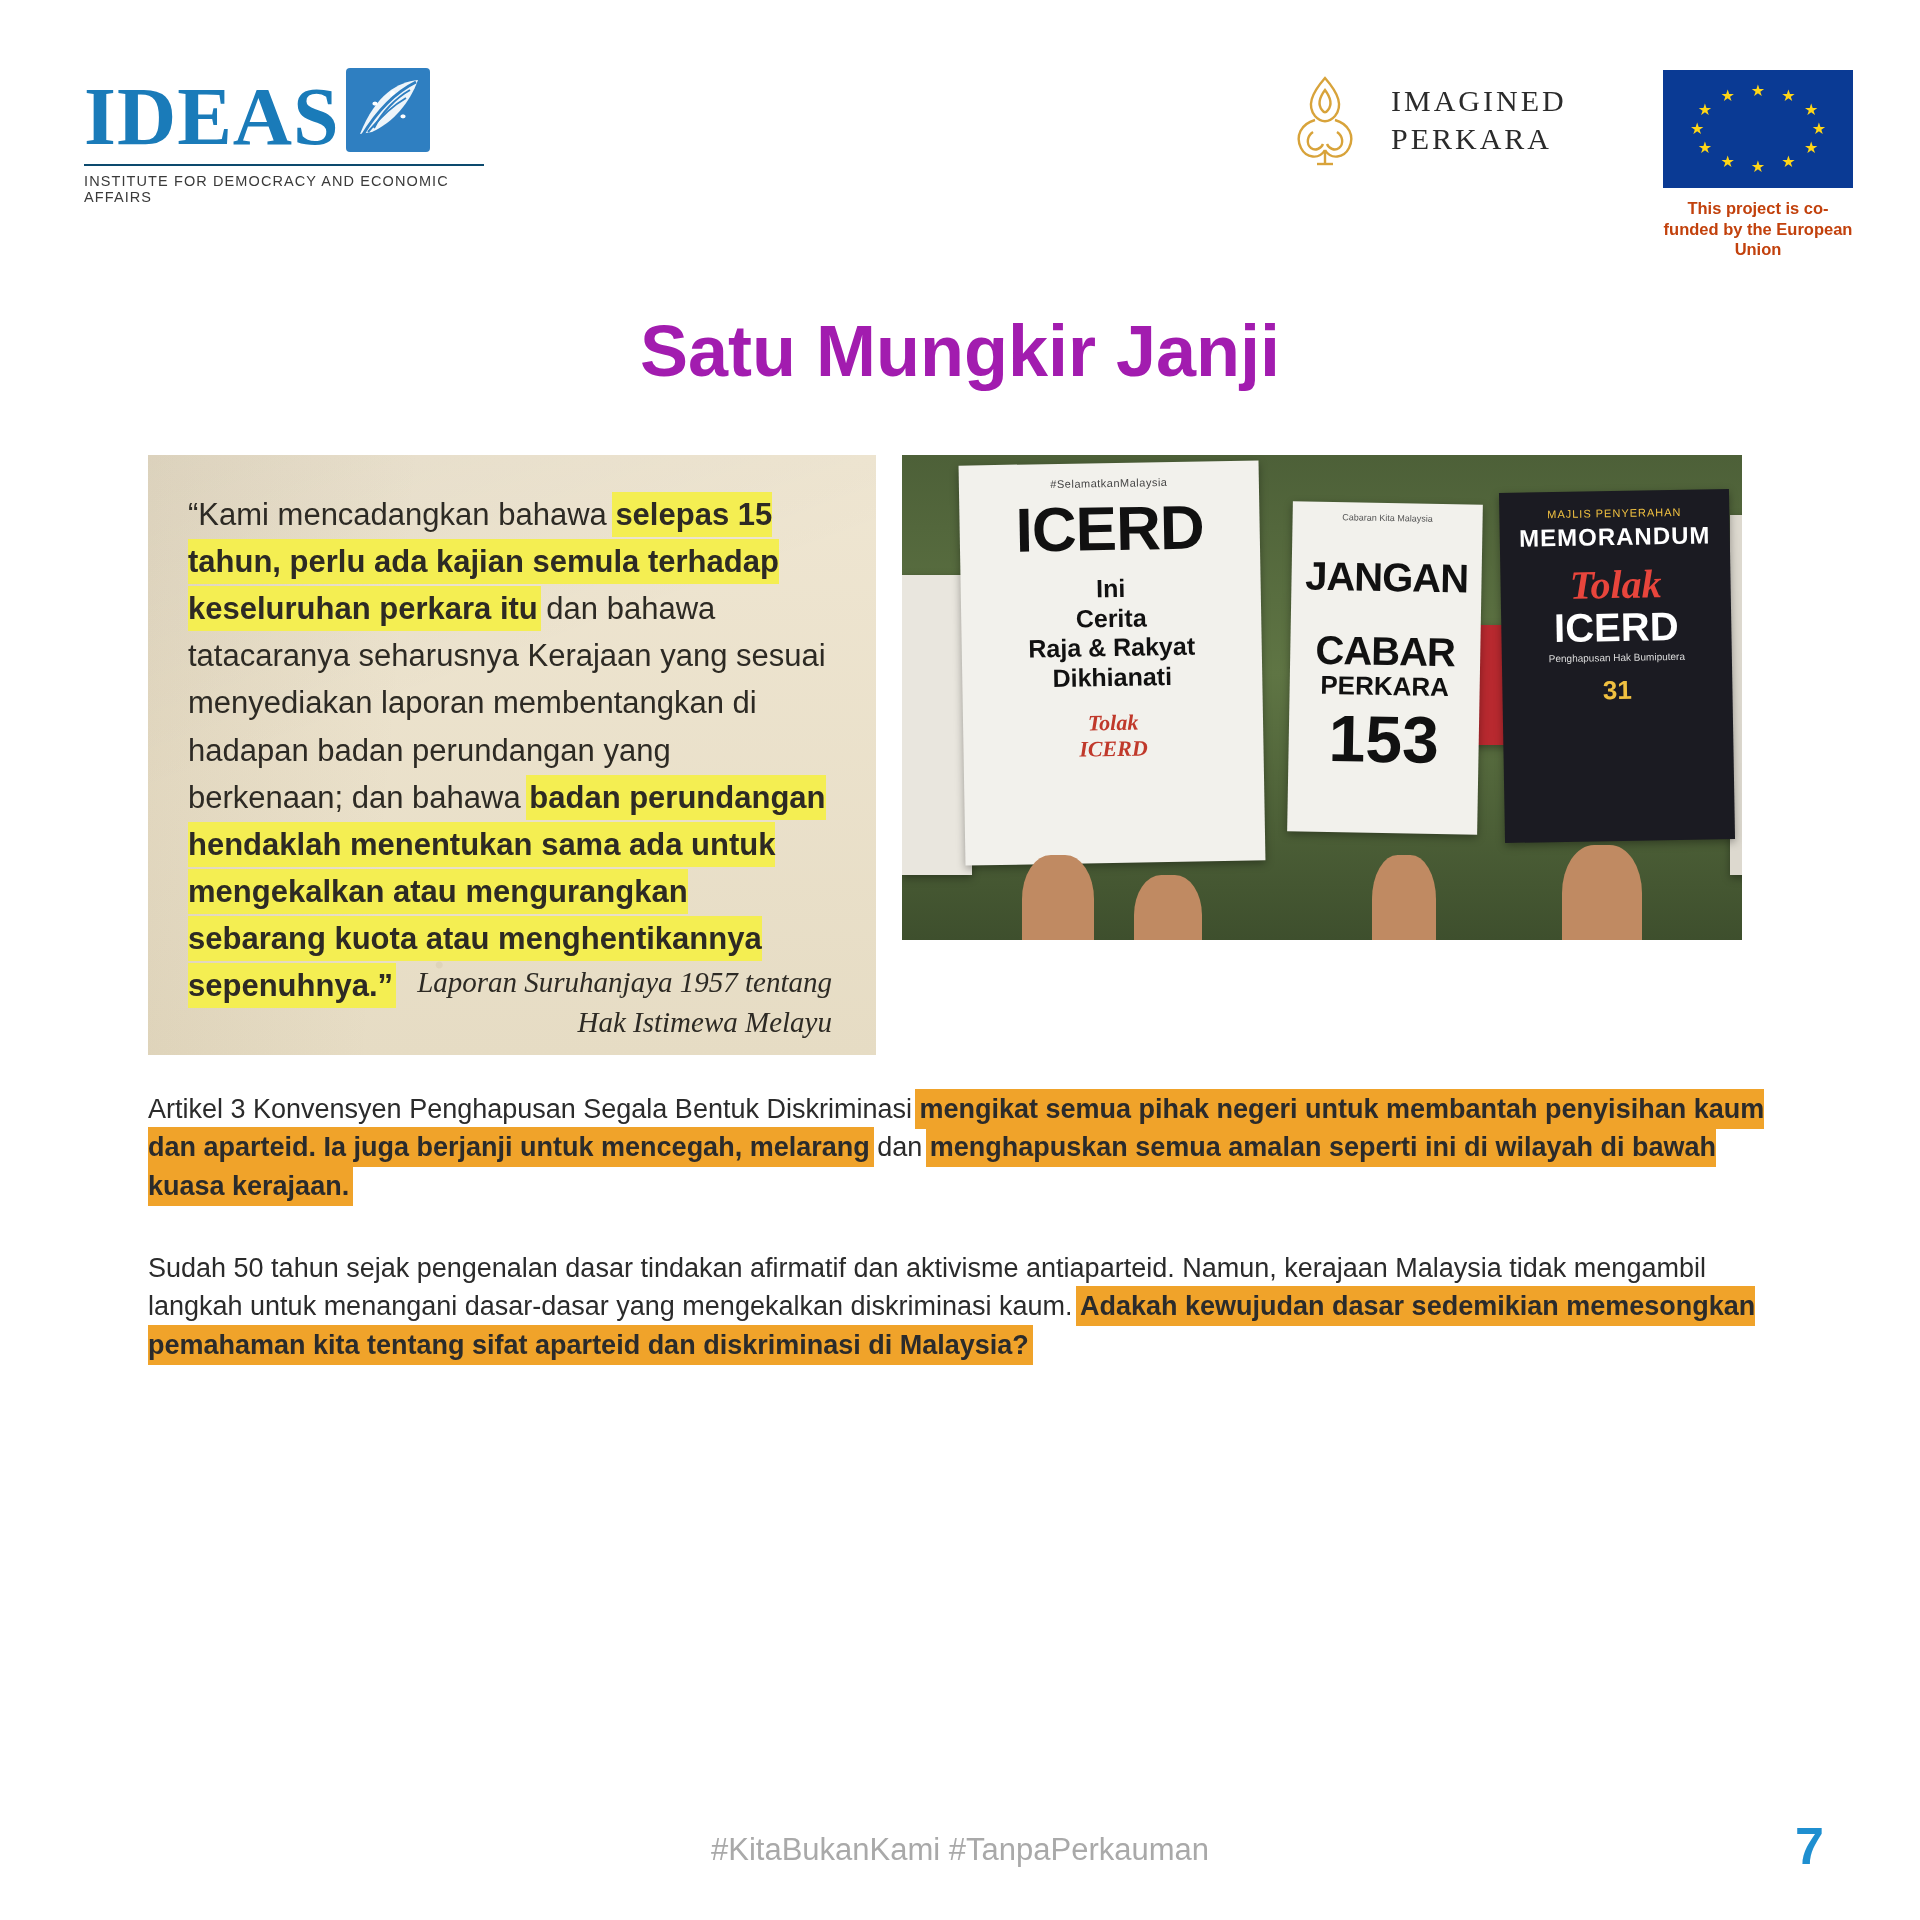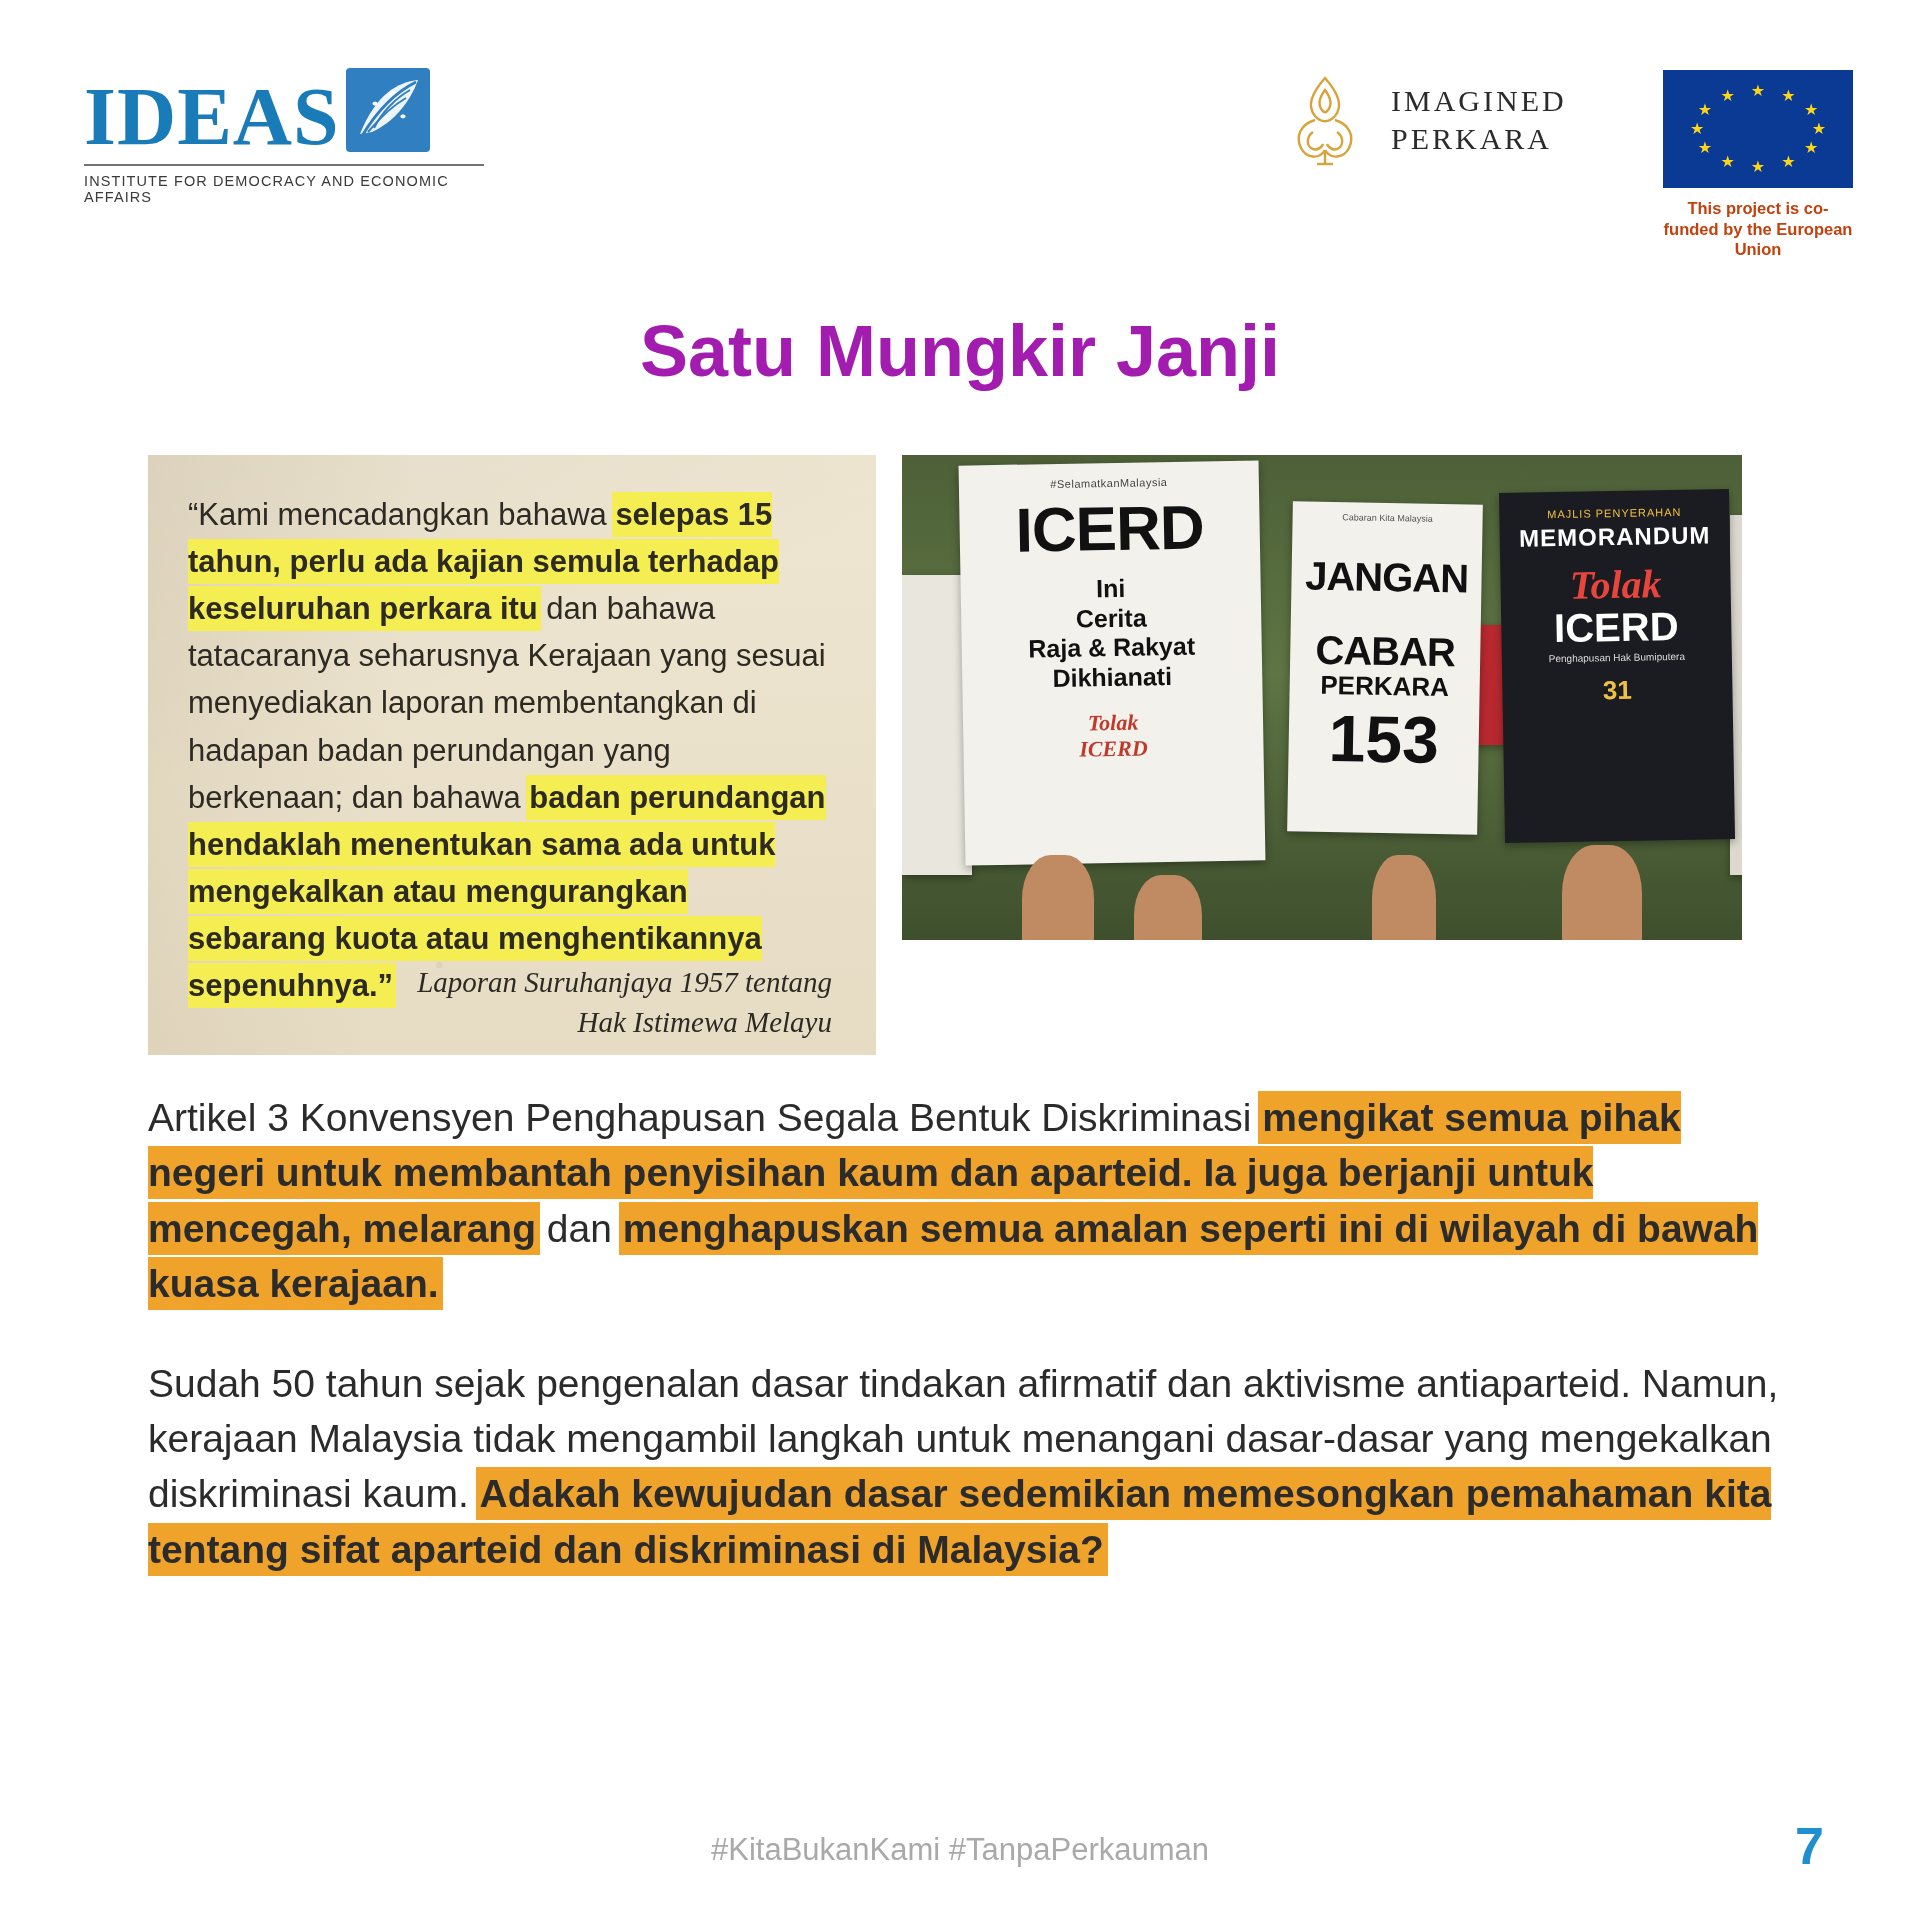--- a/index.html
+++ b/index.html
@@ -58,21 +58,21 @@
       radial-gradient(ellipse at 30% 40%, #ffffff 0 2px, transparent 3px),
       radial-gradient(ellipse at 55% 25%, #ffffff 0 2px, transparent 3px),
       radial-gradient(ellipse at 70% 60%, #ffffff 0 2px, transparent 3px);
   }
   .ideas-mark svg { position: absolute; left: 6px; top: 8px; }
   .ideas-sub {
     margin-top: 8px;
     font-size: 14.5px;
     letter-spacing: 1.1px;
     color: #3a3a3a;
-    border-top: 2px solid #737373;
+    border-top: 2px solid #0c4a6e;
     padding-top: 7px;
     width: 400px;
     font-family: "Liberation Sans", sans-serif;
   }
 
   .imagined {
     position: absolute;
     left: 1285px; top: 72px;
     display: flex;
     align-items: center;
@@ -235,21 +235,21 @@
     color: #262626;
   }
 
   
   .body-block {
     position: absolute;
     left: 148px; top: 1090px;
     width: 1640px;
   }
   .para {
-    font-size: 39px;
+    font-size: 27px;
     line-height: 1.42;
     color: #2b2b2b;
     margin: 0 0 44px 0;
   }
   .para .ohl {
     background: #f0a32a;
     font-weight: bold;
     box-shadow: 0 0 0 4px #f0a32a;
     padding: 1px 0;
   }

